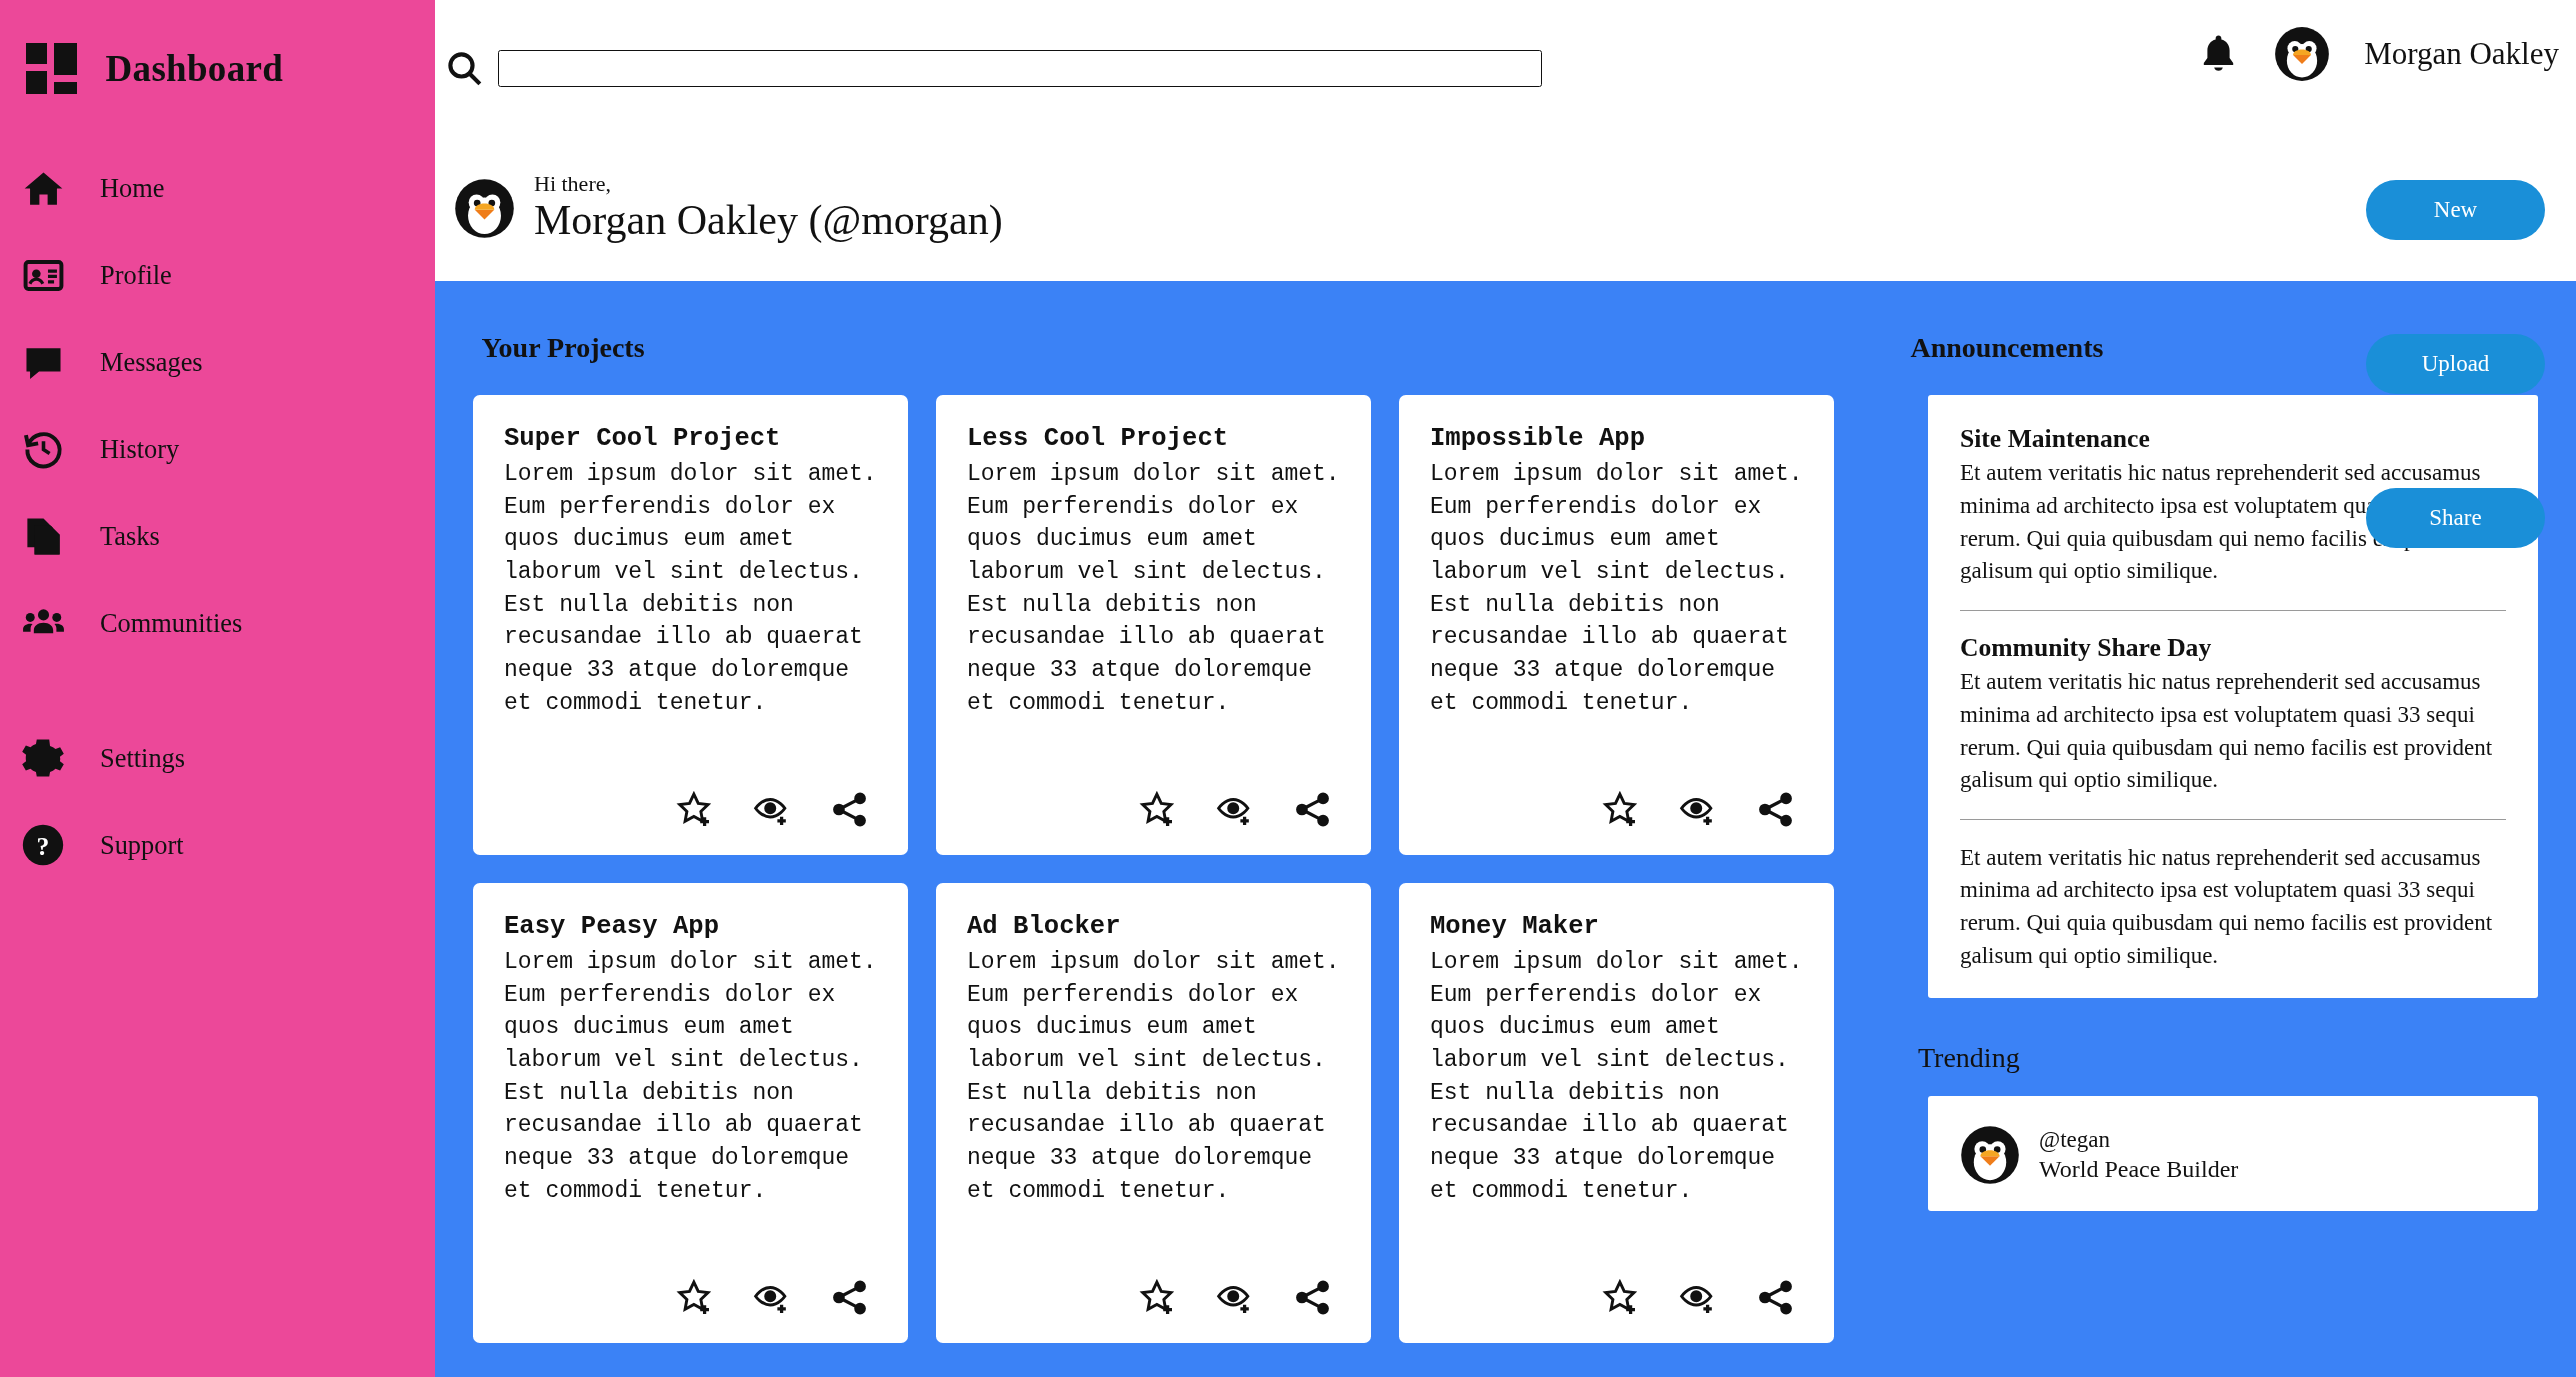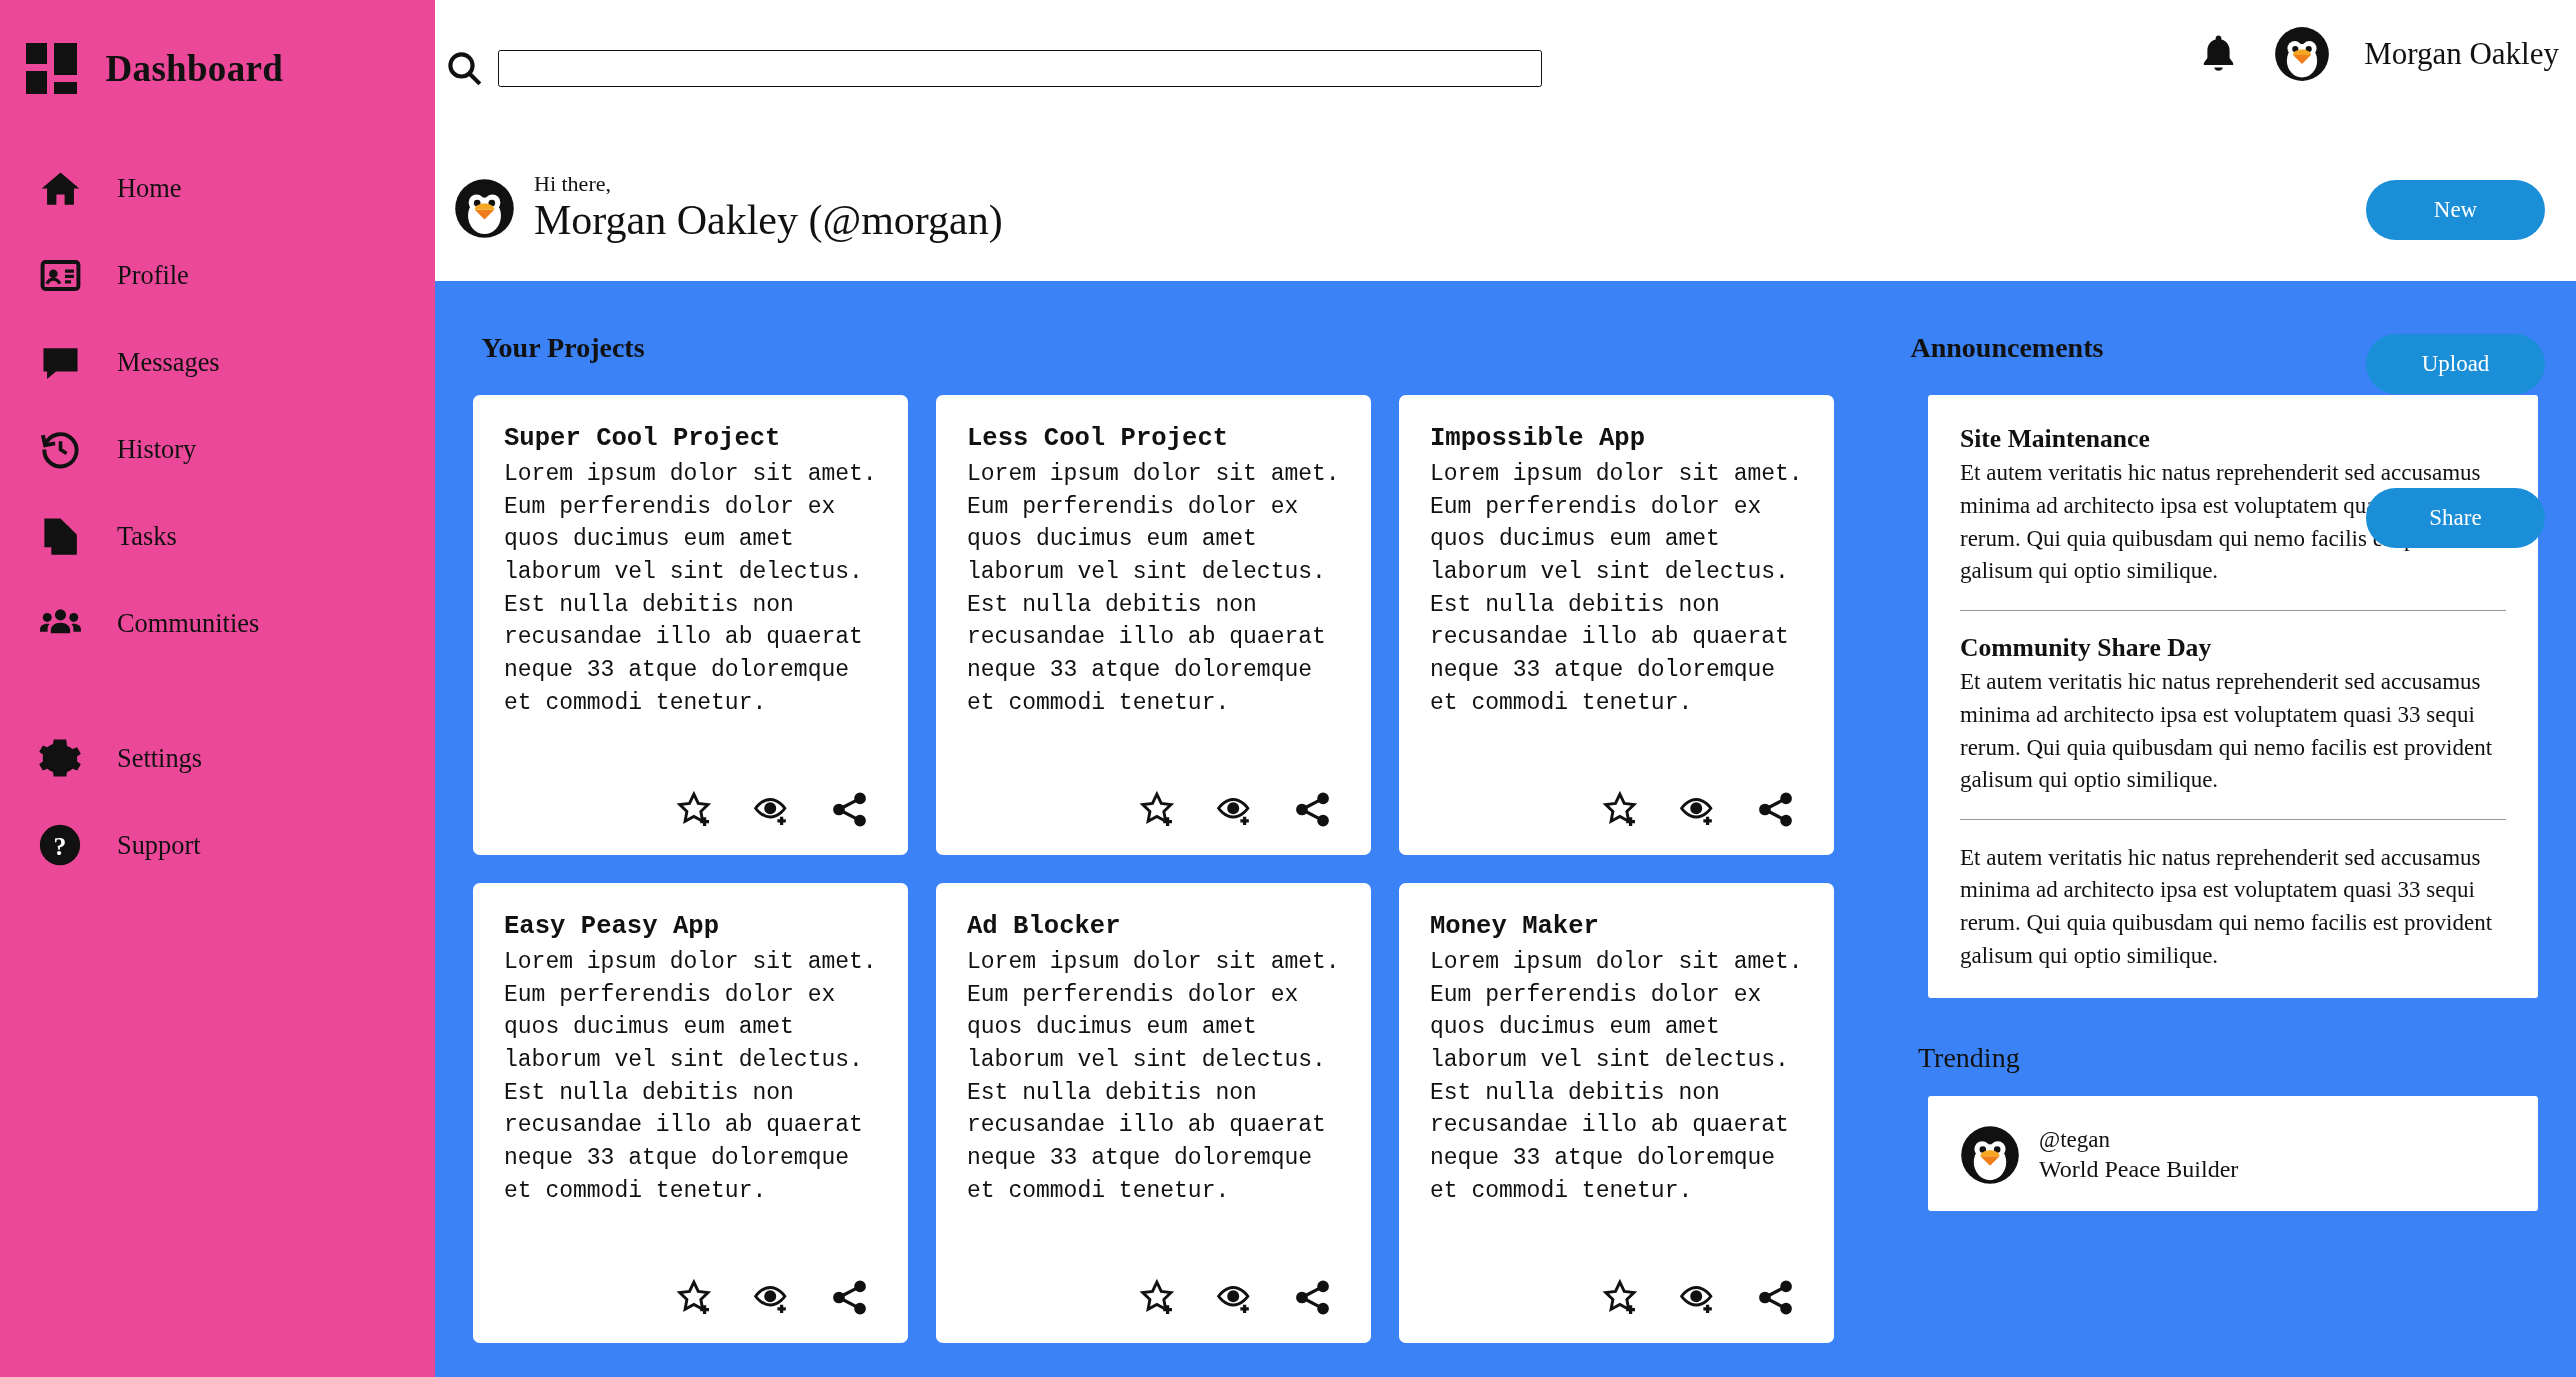--- a/index.html
+++ b/index.html
@@ -20,21 +20,21 @@
   .brand { display:flex; align-items:center; height: 136px; padding-left: 25.6px; gap: 29px; }
   .brand-logo { width: 51px; height: 51px; position: relative; }
   .brand-logo i { position:absolute; background:#111; }
   .brand-logo i:nth-child(1){ left:0; top:0; width:21px; height:21px; }
   .brand-logo i:nth-child(2){ left:28px; top:0; width:23px; height:32px; }
   .brand-logo i:nth-child(3){ left:0; top:28px; width:21px; height:23px; }
   .brand-logo i:nth-child(4){ left:28px; top:39px; width:23px; height:12px; }
   .brand-title { font-size: 37px; font-weight: bold; color:#111; letter-spacing:0.3px; }
 
   .nav { margin-top: 8.5px; }
-  .nav-item { display:flex; align-items:center; height: 87px; padding-left: 37px; gap: 34px; cursor:pointer; }
+  .nav-item { display:flex; align-items:center; height: 87px; padding-left: 20px; gap: 34px; cursor:pointer; }
   .nav-icon { width: 46px; height: 46px; display:flex; align-items:center; justify-content:center; color:#111; }
   .nav-icon svg { display:block; }
   .nav-label { font-size: 26.4px; color:#111; }
   .nav-gap { height: 48px; }
 
   
   .main { flex:1; position:relative; display:flex; flex-direction:column; }
 
   
   .topbar { height: 136px; display:flex; align-items:center; position:relative; }

